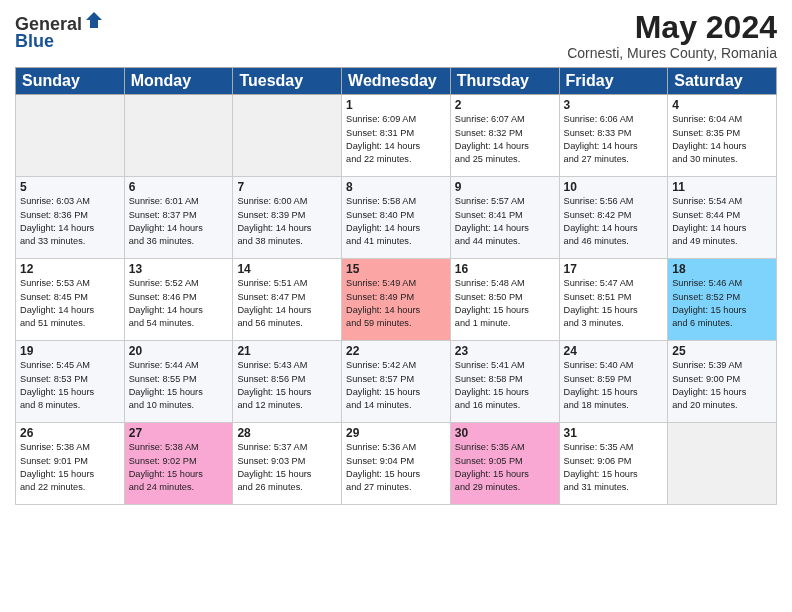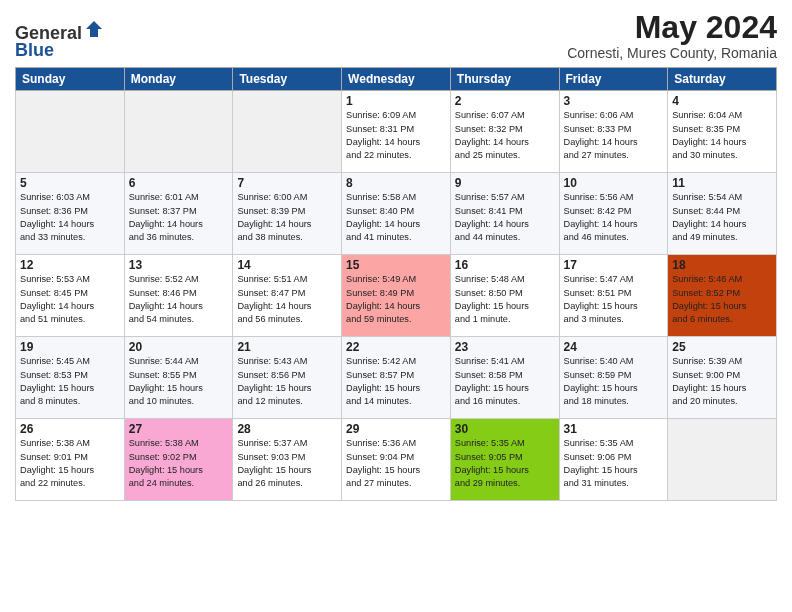--- a/index.html
+++ b/index.html
@@ -11,21 +11,21 @@
       overflow: hidden;
     }
     .page {
       width: 792px;
       height: 612px;
       padding: 10px 15px;
     }
     .header {
       display: flex;
       justify-content: space-between;
-      align-items: flex-end;
+      align-items: flex-start;
       margin-bottom: 6px;
     }
     .logo {
       display: flex;
       flex-direction: column;
       align-items: flex-start;
     }
     .logo-text {
       display: flex;
       align-items: baseline;
@@ -61,21 +61,21 @@
     .calendar {
       width: 100%;
       border-collapse: collapse;
       table-layout: fixed;
     }
     .calendar th {
       background-color: #1a5296;
       color: #fff;
       text-align: left;
       padding: 4px 6px;
-      font-size: 12px;
+      font-size: 16px;
       border: 1px solid #aaa;
     }
     .calendar td {
       border: 1px solid #ccc;
       vertical-align: top;
       padding: 3px 4px;
       height: 82px;
       font-size: 9.5px;
       color: #222;
       background: #fff;
@@ -253,21 +253,21 @@
 Daylight: 15 hours
 and 1 minute.</div>
           </td>
           <td style="background: rgb(255, 255, 255);">
             <span class="day-num">17</span>
             <div class="day-info" style="white-space: pre-line;">Sunrise: 5:47 AM
 Sunset: 8:51 PM
 Daylight: 15 hours
 and 3 minutes.</div>
           </td>
-          <td style="background: #c2410c;">
+          <td style="background: #7dd3fc;">
             <span class="day-num">18</span>
             <div class="day-info" style="white-space: pre-line;">Sunrise: 5:46 AM
 Sunset: 8:52 PM
 Daylight: 15 hours
 and 6 minutes.</div>
           </td>
         </tr>
         <tr style="background: rgb(240, 244, 248);">
           <td style="background: rgb(245, 247, 250);">
             <span class="day-num">19</span>
@@ -341,21 +341,21 @@
 Daylight: 15 hours
 and 26 minutes.</div>
           </td>
           <td style="background: rgb(255, 255, 255);">
             <span class="day-num">29</span>
             <div class="day-info" style="white-space: pre-line;">Sunrise: 5:36 AM
 Sunset: 9:04 PM
 Daylight: 15 hours
 and 27 minutes.</div>
           </td>
-          <td style="background: #84cc16;">
+          <td style="background: #f9a8d4;">
             <span class="day-num">30</span>
             <div class="day-info" style="white-space: pre-line;">Sunrise: 5:35 AM
 Sunset: 9:05 PM
 Daylight: 15 hours
 and 29 minutes.</div>
           </td>
           <td style="background: rgb(255, 255, 255);">
             <span class="day-num">31</span>
             <div class="day-info" style="white-space: pre-line;">Sunrise: 5:35 AM
 Sunset: 9:06 PM

